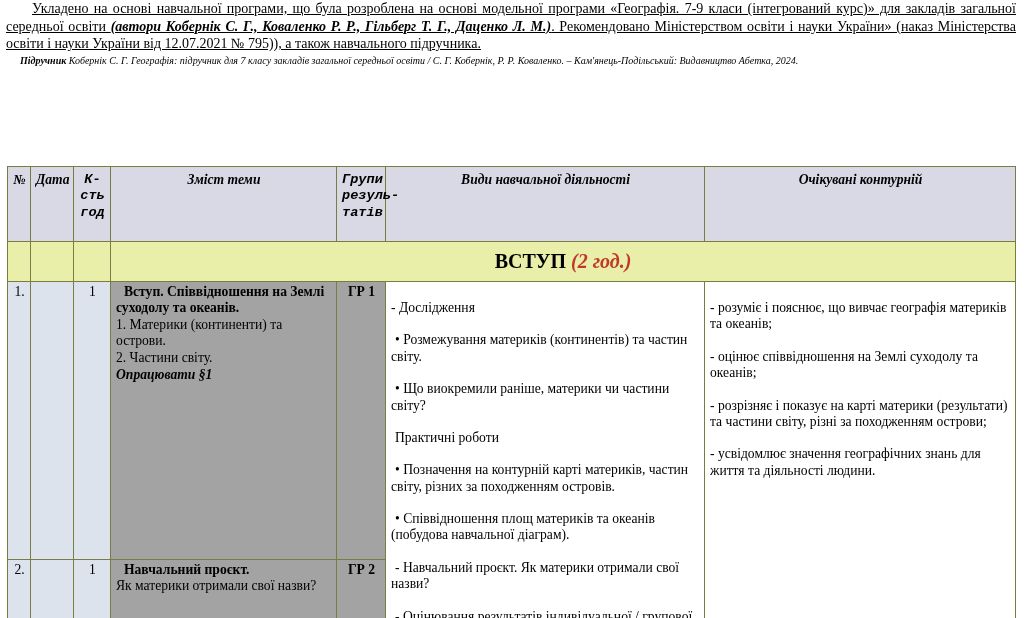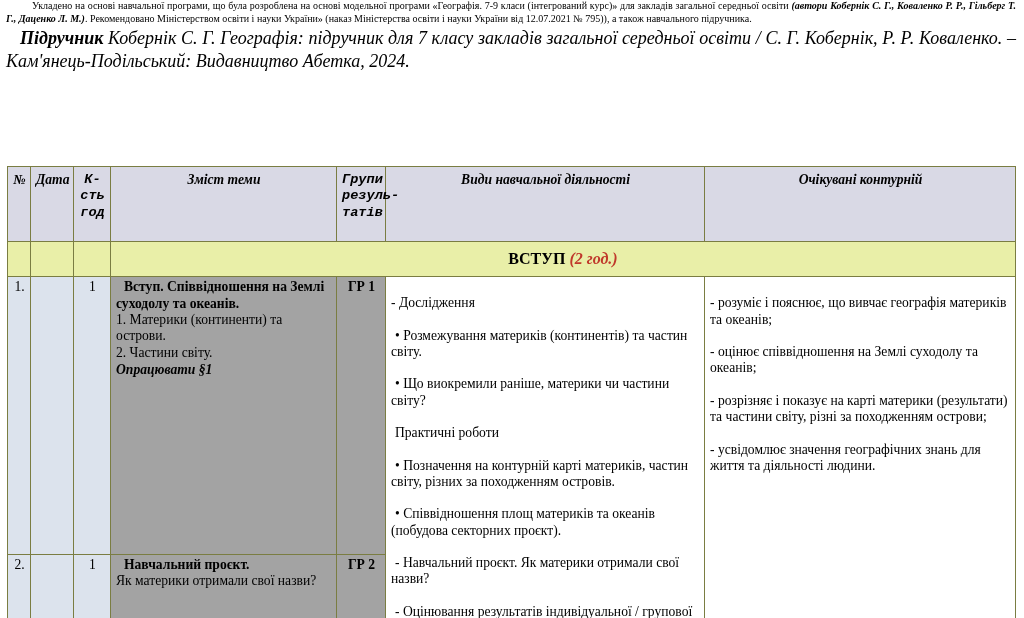--- a/index.html
+++ b/index.html
@@ -31,32 +31,33 @@
     margin: 1px 0 2px 0;
     letter-spacing: -0.1px;
   }
   .doc-title .hours {
     color: #c0392b;
     font-style: italic;
     font-weight: bold;
   }
 
   .intro {
-    font-size: 10px;
+    font-size: 14px;
     line-height: 1.26;
     text-align: justify;
     margin: 0 8px 0 6px;
     text-indent: 26px;
+    text-decoration: underline;
   }
   .intro b.bi {
     font-weight: bold;
     font-style: italic;
   }
   .textbook {
-    font-size: 18px;
+    font-size: 10px;
     line-height: 1.27;
     text-align: justify;
     margin: 2px 8px 8px 6px;
     text-indent: 14px;
     font-style: italic;
   }
   .textbook .lbl {
     font-weight: bold;
     font-style: italic;
   }
@@ -104,21 +105,21 @@
   th.h-big { font-size: 16px; }
   th.h-sm  { font-size: 12.5px; line-height: 1.18; font-family: Liberation Mono, monospace; }
   th.h-num { font-size: 14.5px; font-style: italic; }
 
   
   tr.section td {
     background: #e9efa8;
     text-align: center;
     font-weight: bold;
     font-style: normal;
-    font-size: 16px;
+    font-size: 20px;
     padding: 7px 4px 8px 4px;
   }
   tr.section td .sec-hours {
     color: #c0392b;
     font-style: italic;
     font-weight: bold;
   }
   tr.section td.blank {
     background: #e9efa8;
   }
@@ -203,21 +204,21 @@
             <div class="theme-line">2. Частини світу.</div>
             <div class="theme-task">Опрацювати §1</div>
           </td>
           <td class="c-group">ГР 1</td>
           <td class="c-acts" rowspan="2">
             <span class="ln">- Дослідження</span>
             <span class="ln ind">• Розмежування материків (континентів) та частин світу.</span>
             <span class="ln ind">• Що виокремили раніше, материки чи частини світу?</span>
             <span class="ln ind">Практичні роботи</span>
             <span class="ln ind">• Позначення на контурній карті материків, частин світу, різних за походженням островів.</span>
-            <span class="ln ind">• Співвідношення площ материків та океанів (побудова секторних проєкт).</span>
+            <span class="ln ind">• Співвідношення площ материків та океанів (побудова навчальної діаграм).</span>
             <span class="ln ind">- Навчальний проєкт. Як материки отримали свої назви?</span>
             <span class="ln ind">- Оцінювання результатів індивідуальної / групової роботи учнів / учениць із залученням однокласників / однокласниць та елементами самооцінювання.</span>
           </td>
           <td class="c-res" rowspan="2">
             <span class="ln">- розуміє і пояснює, що вивчає географія материків та океанів;</span>
             <span class="ln">- оцінює співвідношення на Землі суходолу та океанів;</span>
             <span class="ln">- розрізняє і показує на карті материки (результати) та частини світу, різні за походженням острови;</span>
             <span class="ln">- усвідомлює значення географічних знань для життя та діяльності людини.</span>
           </td>
         </tr>

